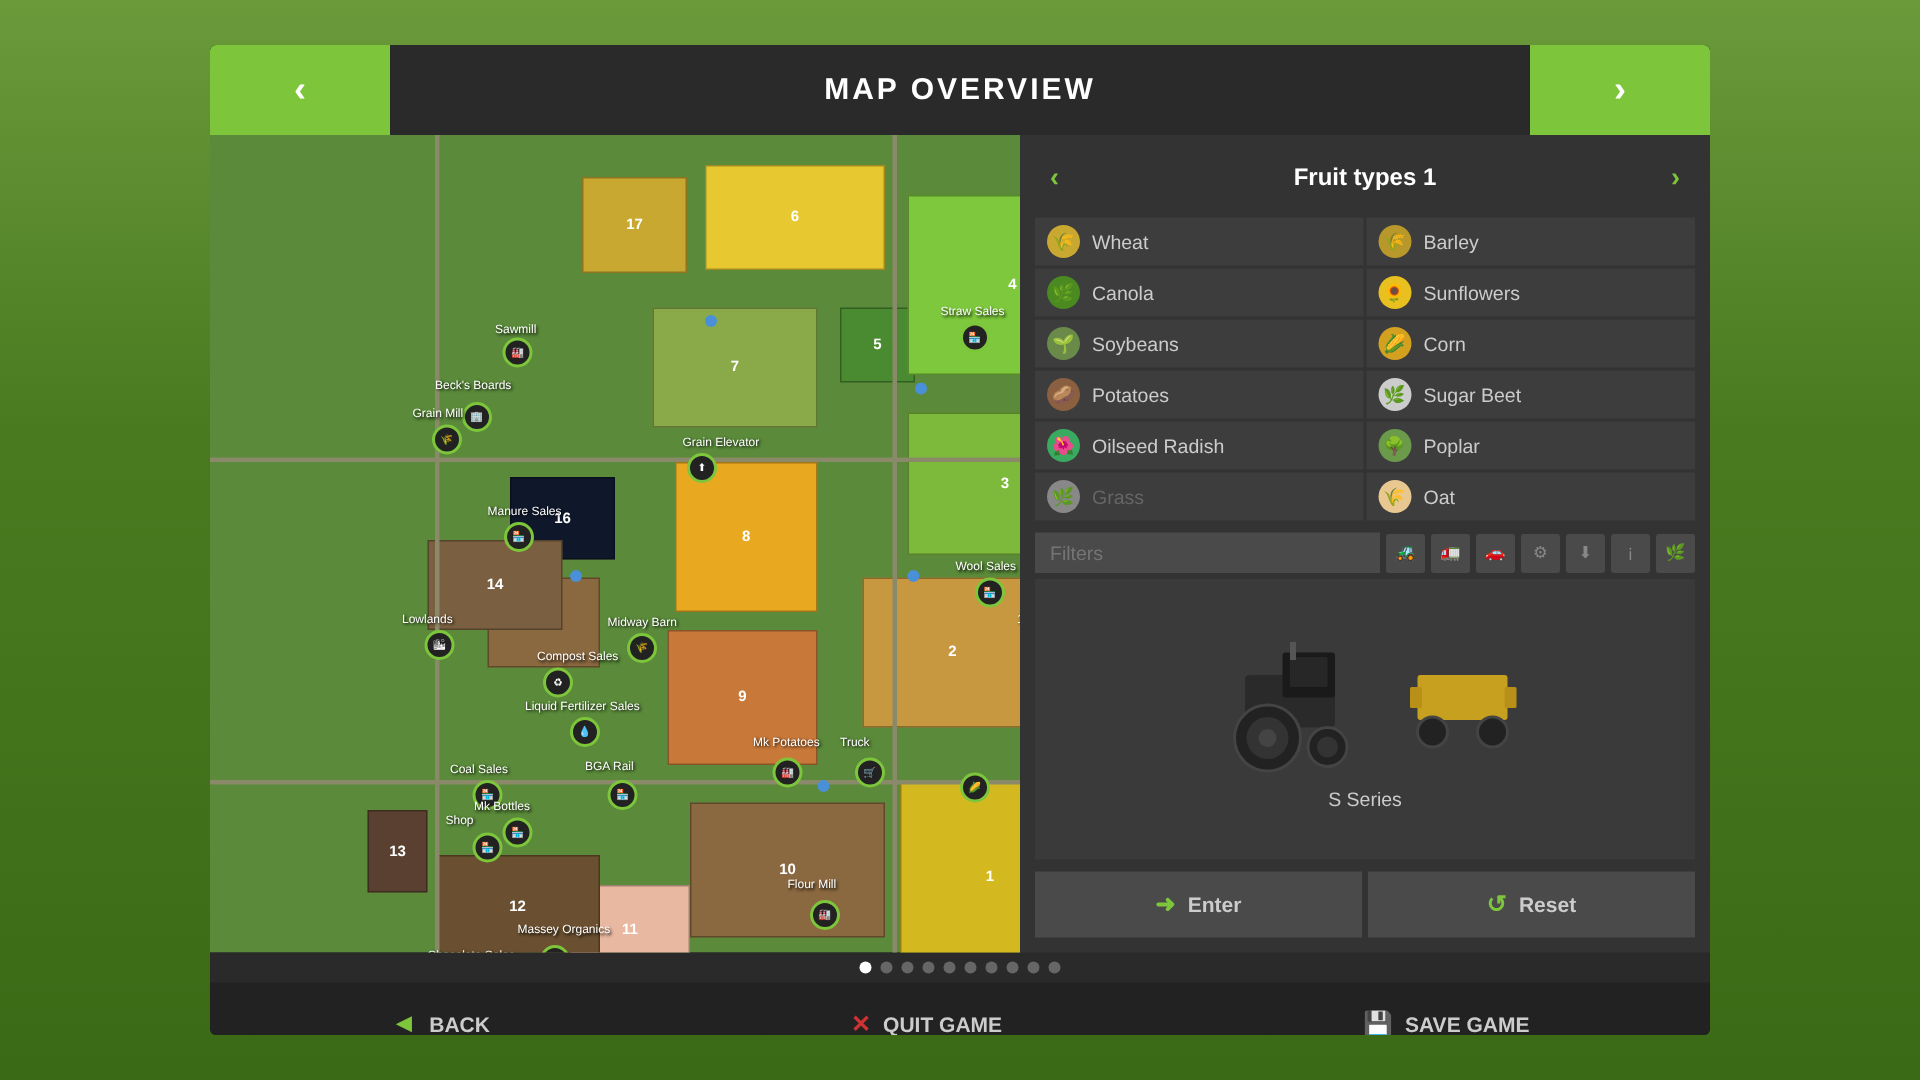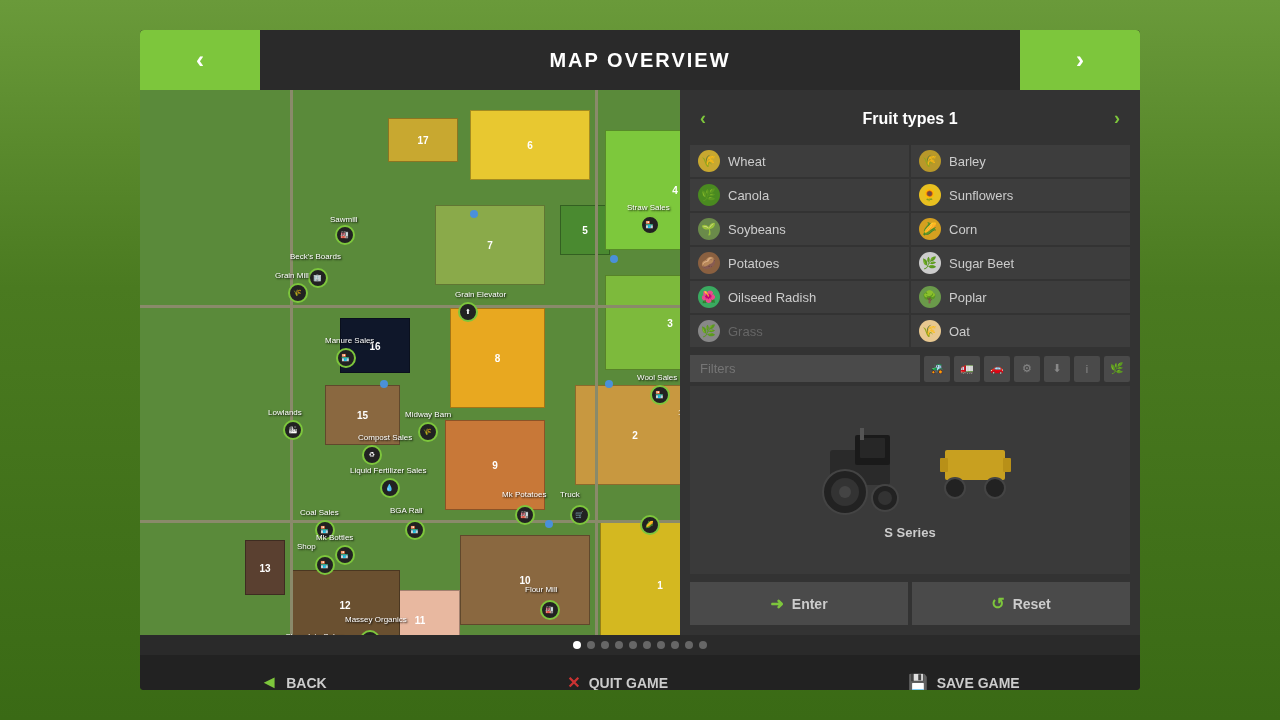--- a/index.html
+++ b/index.html
@@ -193,21 +193,20 @@
     .vehicle-area {
       flex: 1;
       display: flex;
       flex-direction: column;
       align-items: center;
       justify-content: center;
       background: #3a3a3a;
       margin-bottom: 8px;
       padding: 10px;
       position: relative;
-      font-weight: bold;
     }
     .vehicle-display {
       display: flex;
       align-items: center;
       justify-content: center;
       gap: 10px;
       width: 100%;
     }
     
 
@@ -352,20 +351,23 @@
           </div>
           <div class="field" style="left: 320px; top: 445px; width: 130px; height: 90px; background: rgb(138, 104, 64);">
             <div class="field-label">10</div>
           </div>
           <div class="field" style="left: 200px; top: 228px; width: 70px; height: 55px; background: #0f172a;">
             <div class="field-label">16</div>
           </div>
           <div class="field" style="left: 185px; top: 295px; width: 75px; height: 60px; background: rgb(138, 104, 64);">
             <div class="field-label">15</div>
           </div>
+          <div class="field" style="left: 145px; top: 270px; width: 90px; height: 60px; background: rgb(122, 96, 64);">
+            <div class="field-label">14</div>
+          </div>
           <div class="field" style="left: 305px; top: 330px; width: 100px; height: 90px; background: rgb(200, 120, 56);">
             <div class="field-label">9</div>
           </div>
           <div class="field" style="left: 435px; top: 295px; width: 120px; height: 100px; background: rgb(200, 152, 64);">
             <div class="field-label">2</div>
           </div>
           <div class="field" style="left: 310px; top: 218px; width: 95px; height: 100px; background: rgb(232, 168, 32);">
             <div class="field-label">8</div>
           </div>
           <div class="field" style="left: 465px; top: 185px; width: 130px; height: 95px; background: rgb(125, 186, 60);">
@@ -376,21 +378,21 @@
           </div>
           <div class="field" style="left: 295px; top: 115px; width: 110px; height: 80px; background: rgb(138, 170, 74);">
             <div class="field-label">7</div>
           </div>
           <div class="field" style="left: 465px; top: 40px; width: 140px; height: 120px; background: rgb(125, 200, 60);">
             <div class="field-label">4</div>
           </div>
           <div class="field" style="left: 330px; top: 20px; width: 120px; height: 70px; background: rgb(232, 200, 48);">
             <div class="field-label">6</div>
           </div>
-          <div class="field" style="left: 248px; top: 28px; width: 70px; height: 44px; background: rgb(200, 168, 48);">
+          <div class="field" style="left: 248px; top: 28px; width: 70px; height: 64px; background: rgb(200, 168, 48);">
             <div class="field-label">17</div>
           </div>
 
         <div class="map-road-h" style="top:215px; left:0; width:540px;"></div>
         <div class="map-road-h" style="top:430px; left:0; width:540px;"></div>
         <div class="map-road-v" style="left:150px; top:0; height:560px;"></div>
         <div class="map-road-v" style="left:455px; top:0; height:560px;"></div>
 
         <div class="water-dot" style="left:330px; top:120px;"></div>
         <div class="water-dot" style="left:470px; top:165px;"></div>

